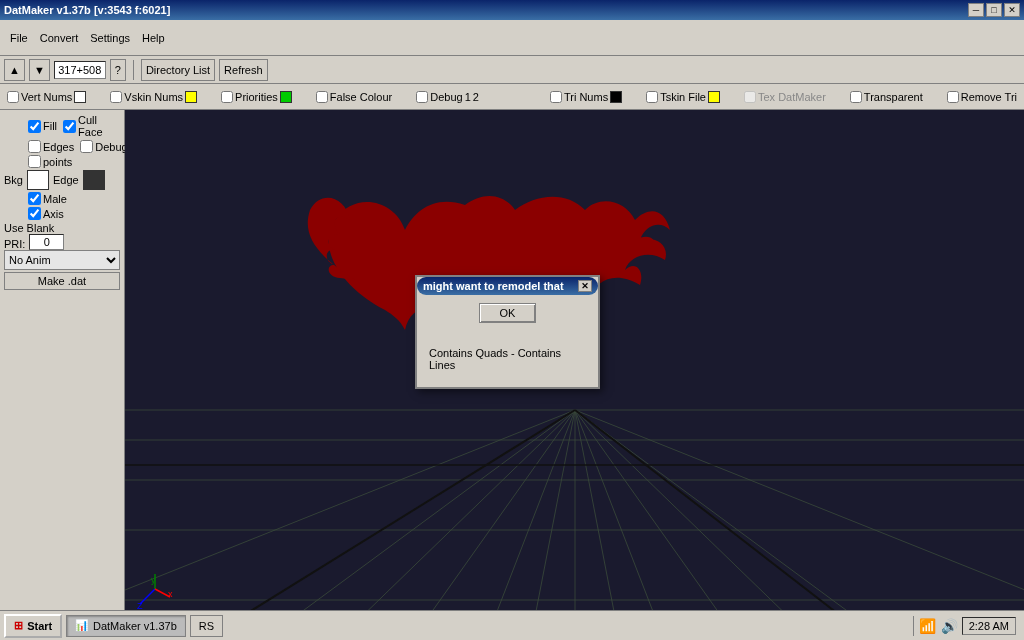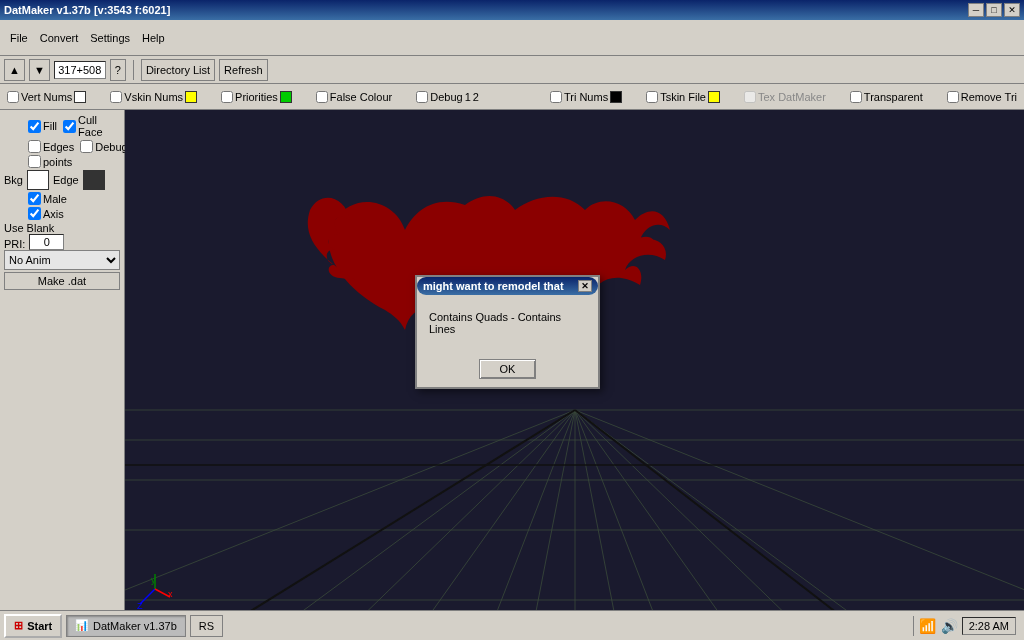--- a/index.html
+++ b/index.html
@@ -523,25 +523,25 @@
         <text x="16" y="14" fill="green" font-size="9">y</text>
         <text x="33" y="28" fill="red" font-size="9">x</text>
       </svg>
     </div>
 
     <div id="dialog">
       <div id="dialog-titlebar">
         <span>might want to remodel that</span>
         <div id="dialog-close">✕</div>
       </div>
+      <div id="dialog-footer">
+        <button id="ok-btn">OK</button>
+      </div>
       <div id="dialog-body">
         <p>Contains Quads - Contains Lines</p>
-      </div>
-      <div id="dialog-footer">
-        <button id="ok-btn">OK</button>
       </div>
     </div>
   </div>
 </div>
 
 <div id="taskbar">
   <button class="start-btn">
     <span style="color:#cc0000; font-weight:bold;">⊞</span>
     <span>Start</span>
   </button>

